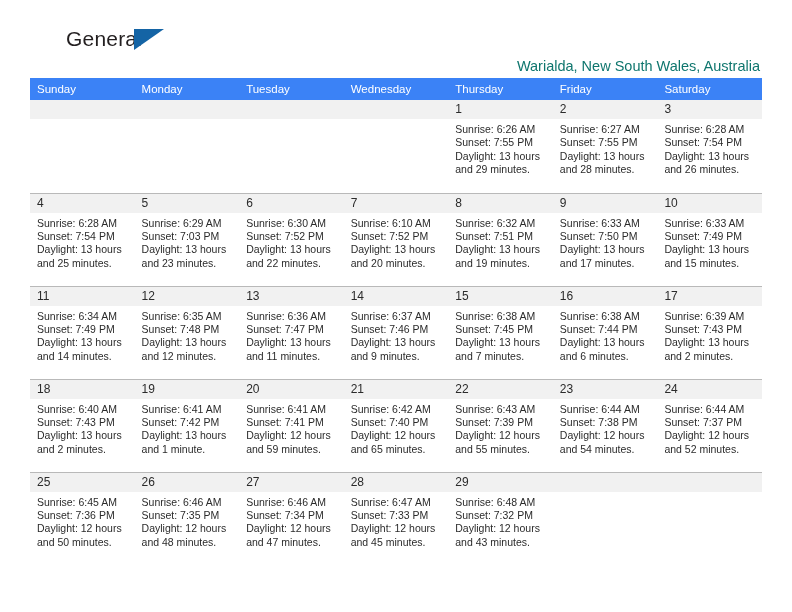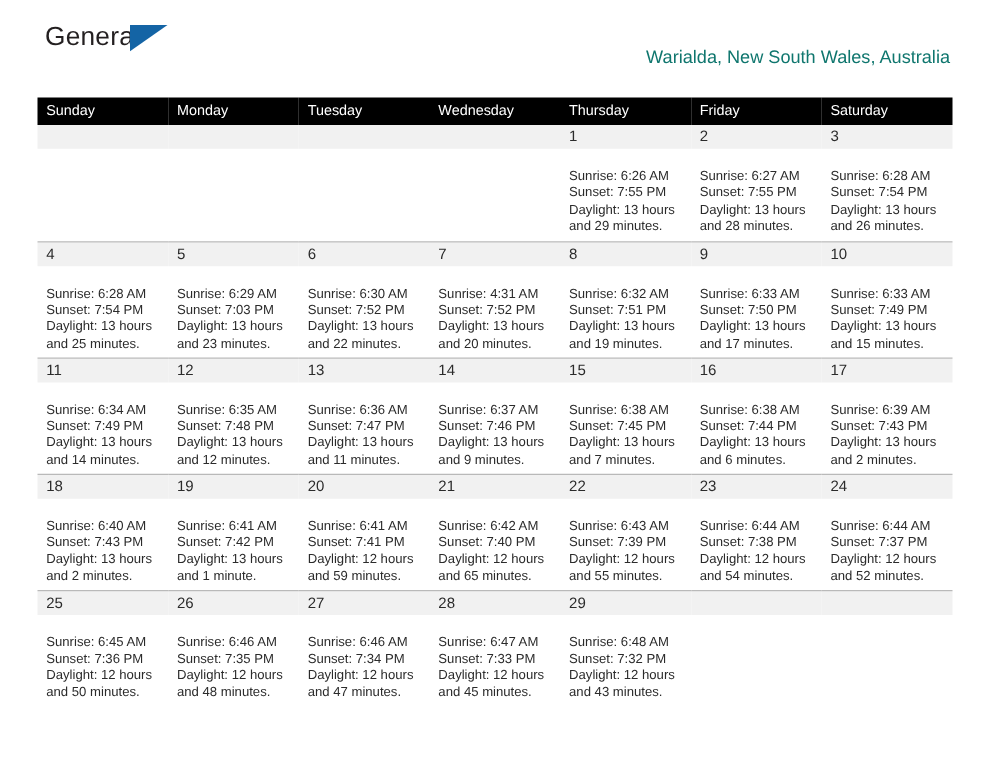--- a/index.html
+++ b/index.html
@@ -16,24 +16,25 @@
   .page {
     width: 792px;
     height: 612px;
     position: relative;
     padding: 0 30px;
   }
 
   
   .header {
     display: flex;
-    align-items: center;
+    align-items: flex-end;
     justify-content: space-between;
     padding-top: 10px;
     height: 76px;
+    margin-left: 30px;
   }
 
   .logo {
     position: relative;
     width: 120px;
     height: 48px;
     padding-left: 6px;
   }
   .logo-general {
     font-size: 21px;
@@ -80,21 +81,21 @@
   }
 
   
   .calendar {
     width: 732px;
     border-collapse: collapse;
     table-layout: fixed;
     margin-top: 2px;
   }
   .calendar th {
-    background: #000000;
+    background: #3b82f6;
     color: #ffffff;
     font-size: 11.5px;
     font-weight: normal;
     text-align: left;
     padding: 5px 0 5px 7px;
     height: 22px;
     border: none;
   }
   .calendar td {
     vertical-align: top;
@@ -112,21 +113,21 @@
     font-size: 12px;
     color: #2b2b2b;
     padding: 3px 0 3px 7px;
     height: 19px;
     line-height: 13px;
   }
   .daynum.empty {
     color: transparent;
   }
   .cellbody {
-    padding: 16px 6px 0 7px;
+    padding: 4px 6px 0 7px;
     font-size: 10.5px;
     line-height: 13.4px;
     color: #2b2b2b;
   }
   .cellbody div { white-space: nowrap; }
 </style>
 </head>
 <body>
 
 <div class="page">
@@ -222,21 +223,21 @@
             <div class="cellbody">
               <div>Sunrise: 6:30 AM</div>
               <div>Sunset: 7:52 PM</div>
               <div>Daylight: 13 hours</div>
               <div>and 22 minutes.</div>
             </div>
           </td>
           <td>
             <div class="daynum">7</div>
             <div class="cellbody">
-              <div>Sunrise: 4:31 AM</div>
+              <div>Sunrise: 6:10 AM</div>
               <div>Sunset: 7:52 PM</div>
               <div>Daylight: 13 hours</div>
               <div>and 20 minutes.</div>
             </div>
           </td>
           <td>
             <div class="daynum">8</div>
             <div class="cellbody">
               <div>Sunrise: 6:32 AM</div>
               <div>Sunset: 7:51 PM</div>

